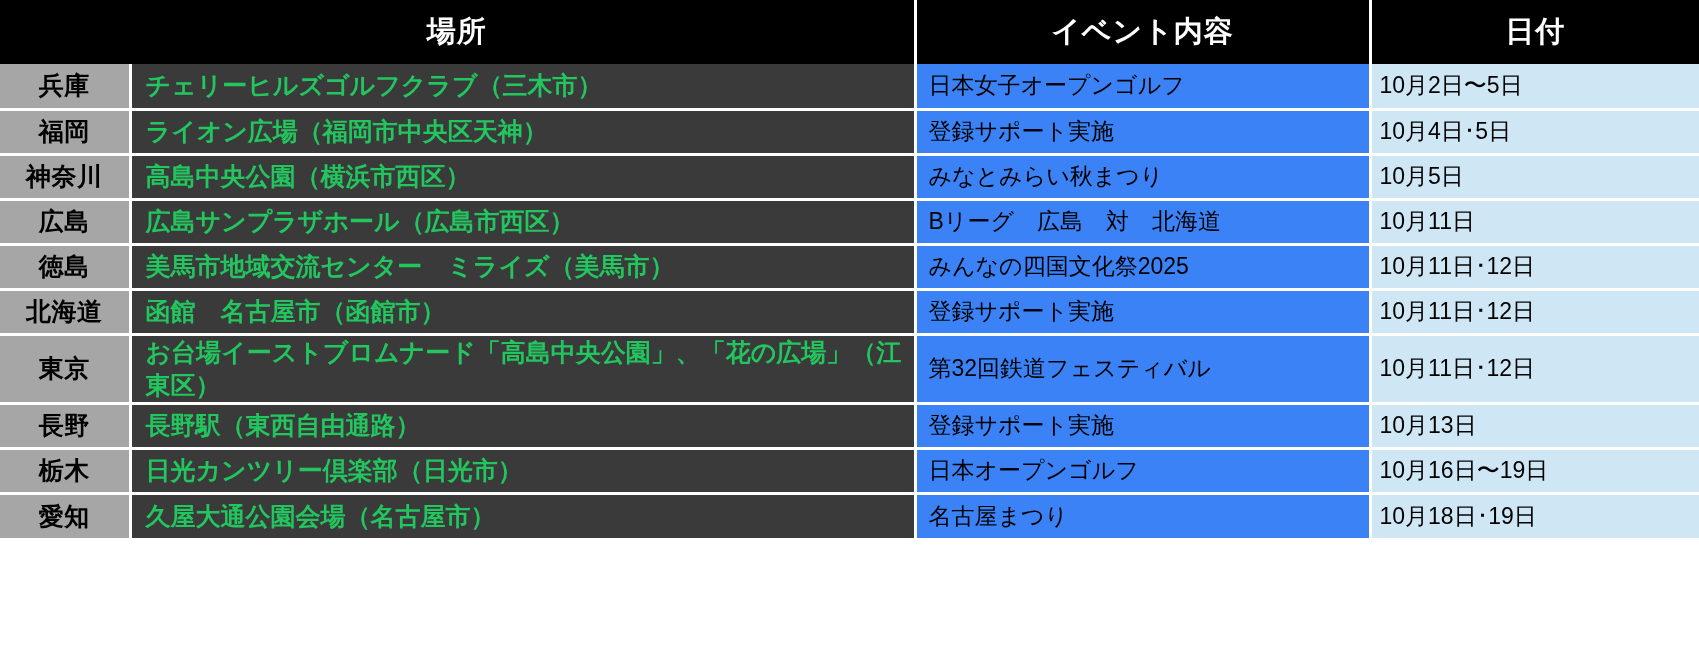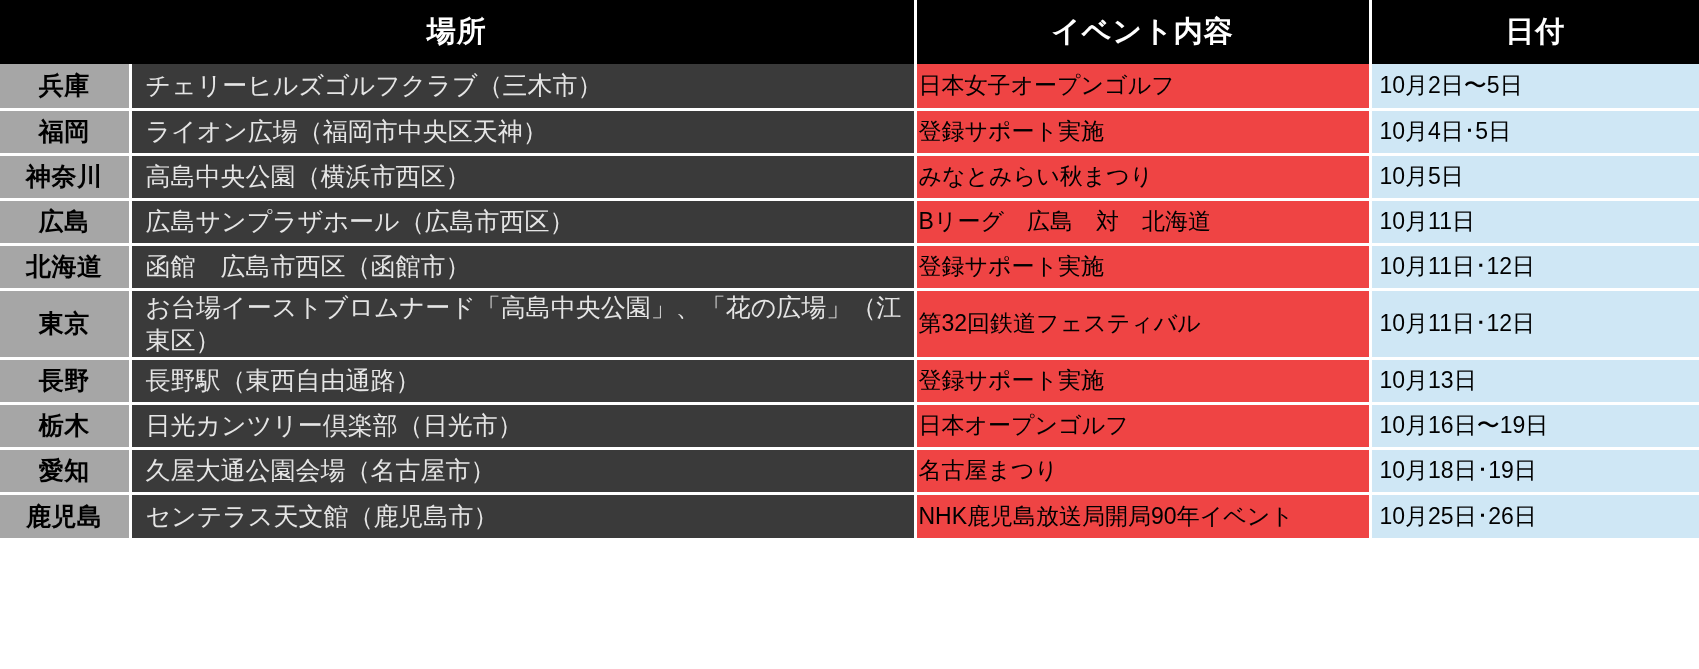--- a/index.html
+++ b/index.html
@@ -65,32 +65,32 @@
     color: #000000;
     font-size: 25px;
     font-weight: bold;
     text-align: center;
     letter-spacing: 0.5px;
     margin-top: 12px;
   }
 
   td.place {
     background: #3a3a3a;
-    color: #e5e5e5;
+    color: #22c55e;
     font-size: 25px;
-    font-weight: normal;
+    font-weight: bold;
     padding-left: 14px;
     letter-spacing: 0px;
   }
 
   td.event {
-    background: #ef4444;
+    background: #3b82f6;
     color: #000000;
     font-size: 23px;
-    padding-left: 2px;
+    padding-left: 12px;
     font-weight: normal;
   }
 
   td.date {
     background: #cfe7f5;
     color: #000000;
     font-size: 23px;
     padding-left: 8px;
     font-weight: normal;
     border-right: none;
@@ -135,22 +135,28 @@
         <td class="event">みなとみらい秋まつり</td>
         <td class="date">10月5日</td>
       </tr>
       <tr>
         <td class="pref">広島</td>
         <td class="place">広島サンプラザホール（広島市西区）</td>
         <td class="event">Bリーグ　広島　対　北海道</td>
         <td class="date">10月11日</td>
       </tr>
       <tr>
+        <td class="pref">徳島</td>
+        <td class="place">美馬市地域交流センター　ミライズ（美馬市）</td>
+        <td class="event">みんなの四国文化祭2025</td>
+        <td class="date">10月11日･12日</td>
+      </tr>
+      <tr>
         <td class="pref">北海道</td>
-        <td class="place">函館　広島市西区（函館市）</td>
+        <td class="place">函館　名古屋市（函館市）</td>
         <td class="event">登録サポート実施</td>
         <td class="date">10月11日･12日</td>
       </tr>
       <tr>
         <td class="pref">東京</td>
         <td class="place">お台場イーストブロムナード「高島中央公園」、「花の広場」（江東区）</td>
         <td class="event">第32回鉄道フェスティバル</td>
         <td class="date">10月11日･12日</td>
       </tr>
       <tr>
@@ -164,21 +170,15 @@
         <td class="place">日光カンツリー倶楽部（日光市）</td>
         <td class="event">日本オープンゴルフ</td>
         <td class="date">10月16日〜19日</td>
       </tr>
       <tr>
         <td class="pref">愛知</td>
         <td class="place">久屋大通公園会場（名古屋市）</td>
         <td class="event">名古屋まつり</td>
         <td class="date">10月18日･19日</td>
       </tr>
-      <tr>
-        <td class="pref">鹿児島</td>
-        <td class="place">センテラス天文館（鹿児島市）</td>
-        <td class="event">NHK鹿児島放送局開局90年イベント</td>
-        <td class="date">10月25日･26日</td>
-      </tr>
     </tbody>
   </table>
 </div>
 
 </body></html>

